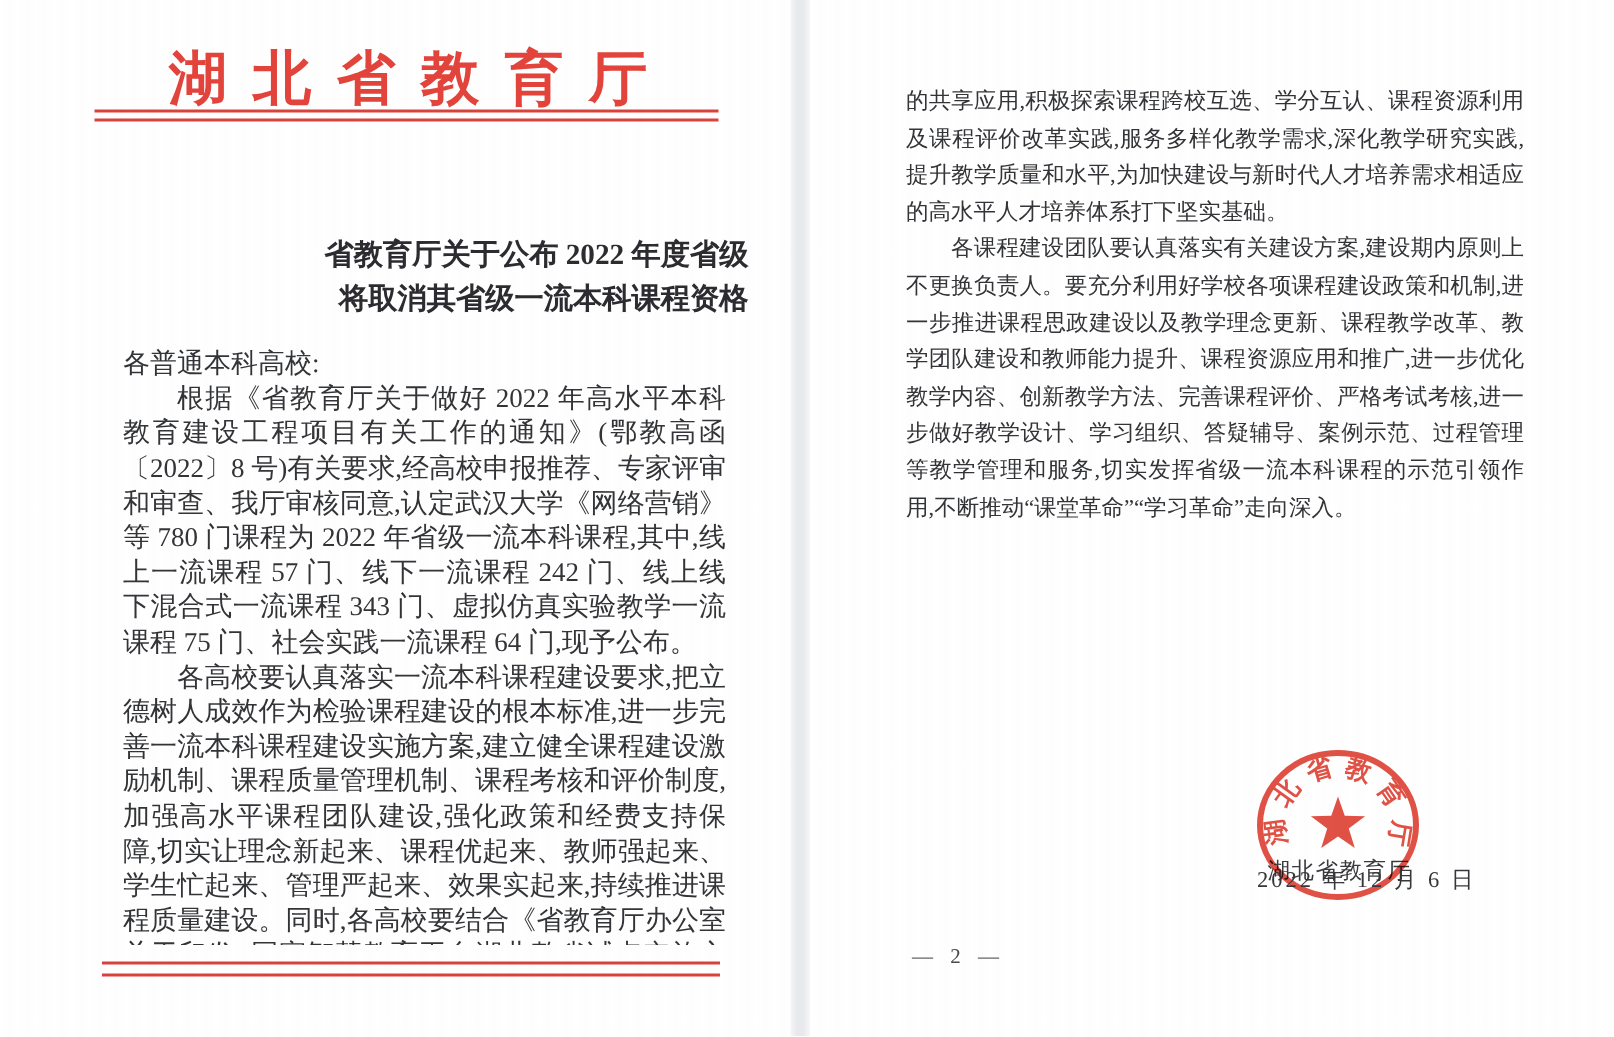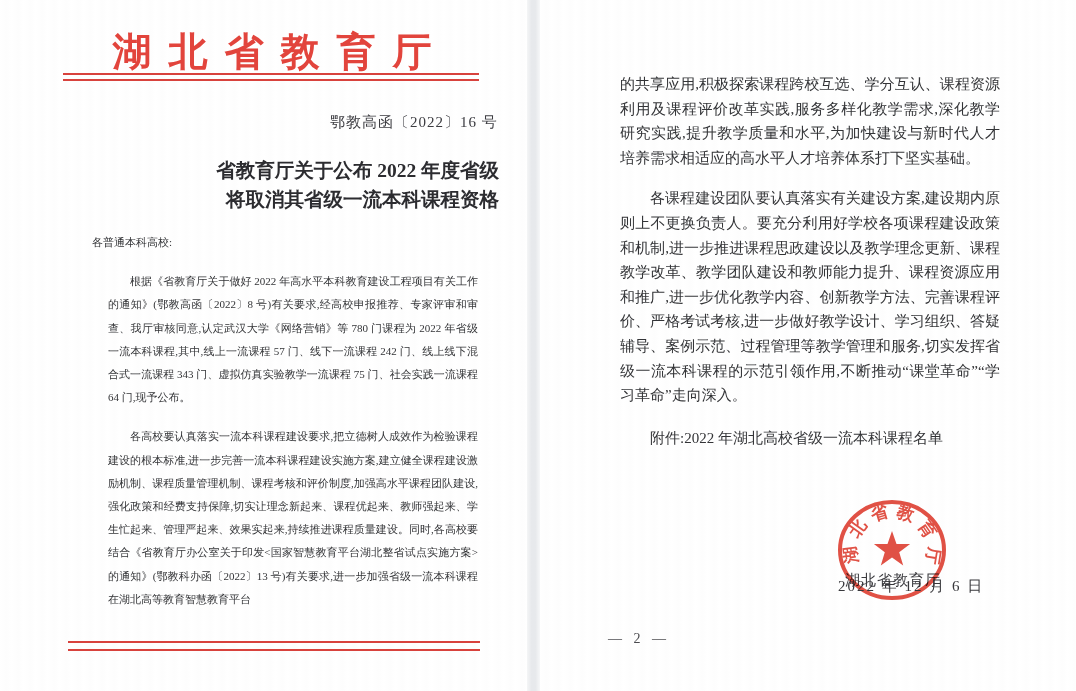--- a/index.html
+++ b/index.html
@@ -31,28 +31,28 @@
   .rule-bottom{left:68px;top:641px;width:412px;height:10px;}
   .docnum{
     position:absolute;left:330px;top:113px;
     font-size:15px;color:#3b3b40;letter-spacing:1px;
   }
   .title{
     position:absolute;left:65px;top:156px;width:434px;
     text-align:right;font-weight:bold;font-size:19.5px;line-height:29px;color:#2c2c30;
   }
   .body-left{
-    position:absolute;left:92px;top:231px;width:402px;height:399px;
-    overflow:hidden;font-size:11px;line-height:23.2px;text-align:justify;
+    position:absolute;left:82px;top:231px;width:402px;height:399px;
+    overflow:hidden;font-size:18px;line-height:23.2px;text-align:justify;
   }
   .body-right{
     position:absolute;left:65px;top:56px;width:412px;height:470px;
     overflow:hidden;font-size:15px;line-height:24.6px;text-align:justify;
   }
-  .para{margin:16px;text-indent:2em;}
+  .para{margin:0;text-indent:2em;}
   .para.no-indent{text-indent:0;}
   .salutation{margin:0;}
   .attachment{margin-top:18px;}
   .signer{
     position:absolute;left:306px;top:571px;width:120px;
     font-size:15px;color:#3a3a3e;letter-spacing:1px;
   }
   .seal{
     position:absolute;left:296px;top:497px;width:114px;height:106px;
     opacity:.88;mix-blend-mode:multiply;
@@ -74,40 +74,38 @@
   }
 </style>
 </head>
 <body>
 
 <div class="canvas">
 
   <div class="page page-left">
     <div class="agency">湖北省教育厅</div>
     <div class="rule rule-top"></div>
-    <div class="docnum">鄂教高函〔2022〕16 号</div>
     <div class="title">
       <div>省教育厅关于公布 2022 年度省级</div>
       <div>将取消其省级一流本科课程资格</div>
     </div>
     <div class="body-left">
       <p class="para no-indent salutation">各普通本科高校:</p>
       <p class="para">根据《省教育厅关于做好 2022 年高水平本科教育建设工程项目有关工作的通知》(鄂教高函〔2022〕8 号)有关要求,经高校申报推荐、专家评审和审查、我厅审核同意,认定武汉大学《网络营销》等 780 门课程为 2022 年省级一流本科课程,其中,线上一流课程 57 门、线下一流课程 242 门、线上线下混合式一流课程 343 门、虚拟仿真实验教学一流课程 75 门、社会实践一流课程 64 门,现予公布。</p>
       <p class="para">各高校要认真落实一流本科课程建设要求,把立德树人成效作为检验课程建设的根本标准,进一步完善一流本科课程建设实施方案,建立健全课程建设激励机制、课程质量管理机制、课程考核和评价制度,加强高水平课程团队建设,强化政策和经费支持保障,切实让理念新起来、课程优起来、教师强起来、学生忙起来、管理严起来、效果实起来,持续推进课程质量建设。同时,各高校要结合《省教育厅办公室关于印发&lt;国家智慧教育平台湖北整省试点实施方案&gt;的通知》(鄂教科办函〔2022〕13 号)有关要求,进一步加强省级一流本科课程在湖北高等教育智慧教育平台</p>
     </div>
     <div class="rule rule-bottom"></div>
   </div>
 
   <div class="gutter"></div>
 
   <div class="page page-right">
     <div class="body-right">
       <p class="para no-indent">的共享应用,积极探索课程跨校互选、学分互认、课程资源利用及课程评价改革实践,服务多样化教学需求,深化教学研究实践,提升教学质量和水平,为加快建设与新时代人才培养需求相适应的高水平人才培养体系打下坚实基础。</p>
       <p class="para">各课程建设团队要认真落实有关建设方案,建设期内原则上不更换负责人。要充分利用好学校各项课程建设政策和机制,进一步推进课程思政建设以及教学理念更新、课程教学改革、教学团队建设和教师能力提升、课程资源应用和推广,进一步优化教学内容、创新教学方法、完善课程评价、严格考试考核,进一步做好教学设计、学习组织、答疑辅导、案例示范、过程管理等教学管理和服务,切实发挥省级一流本科课程的示范引领作用,不断推动“课堂革命”“学习革命”走向深入。</p>
-      <p class="para attachment">附件:2022 年湖北高校省级一流本科课程名单</p>
     </div>
 
     <div class="signer">湖北省教育厅</div>
 
     <div class="seal">
       <svg width="114" height="106" viewBox="0 0 114 106">
         <ellipse class="ring" cx="57" cy="53" rx="52" ry="48"></ellipse>
         <polygon class="star" points="57,34 61.5,46.9 75.1,47.1 64.2,55.3 68.2,68.4 57,60.6 45.8,68.4 49.8,55.3 38.9,47.1 52.5,46.9"></polygon>
         <path id="sealArc" d="M 24.4 66.9 A 36 33 0 1 1 89.6 66.9" fill="none"></path>
         <text>

